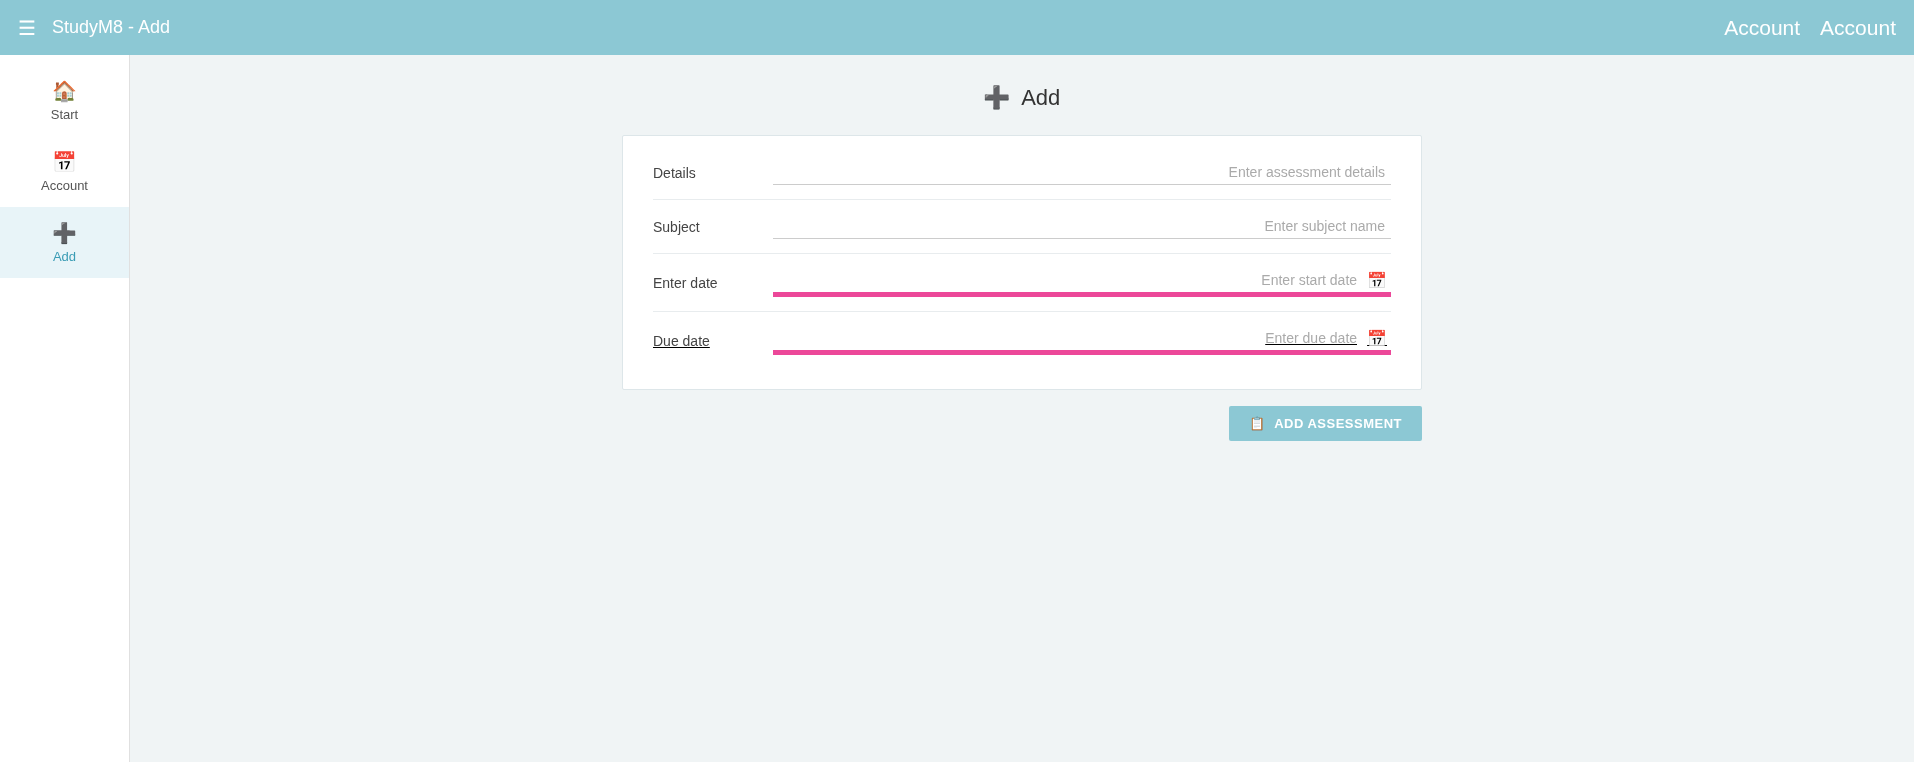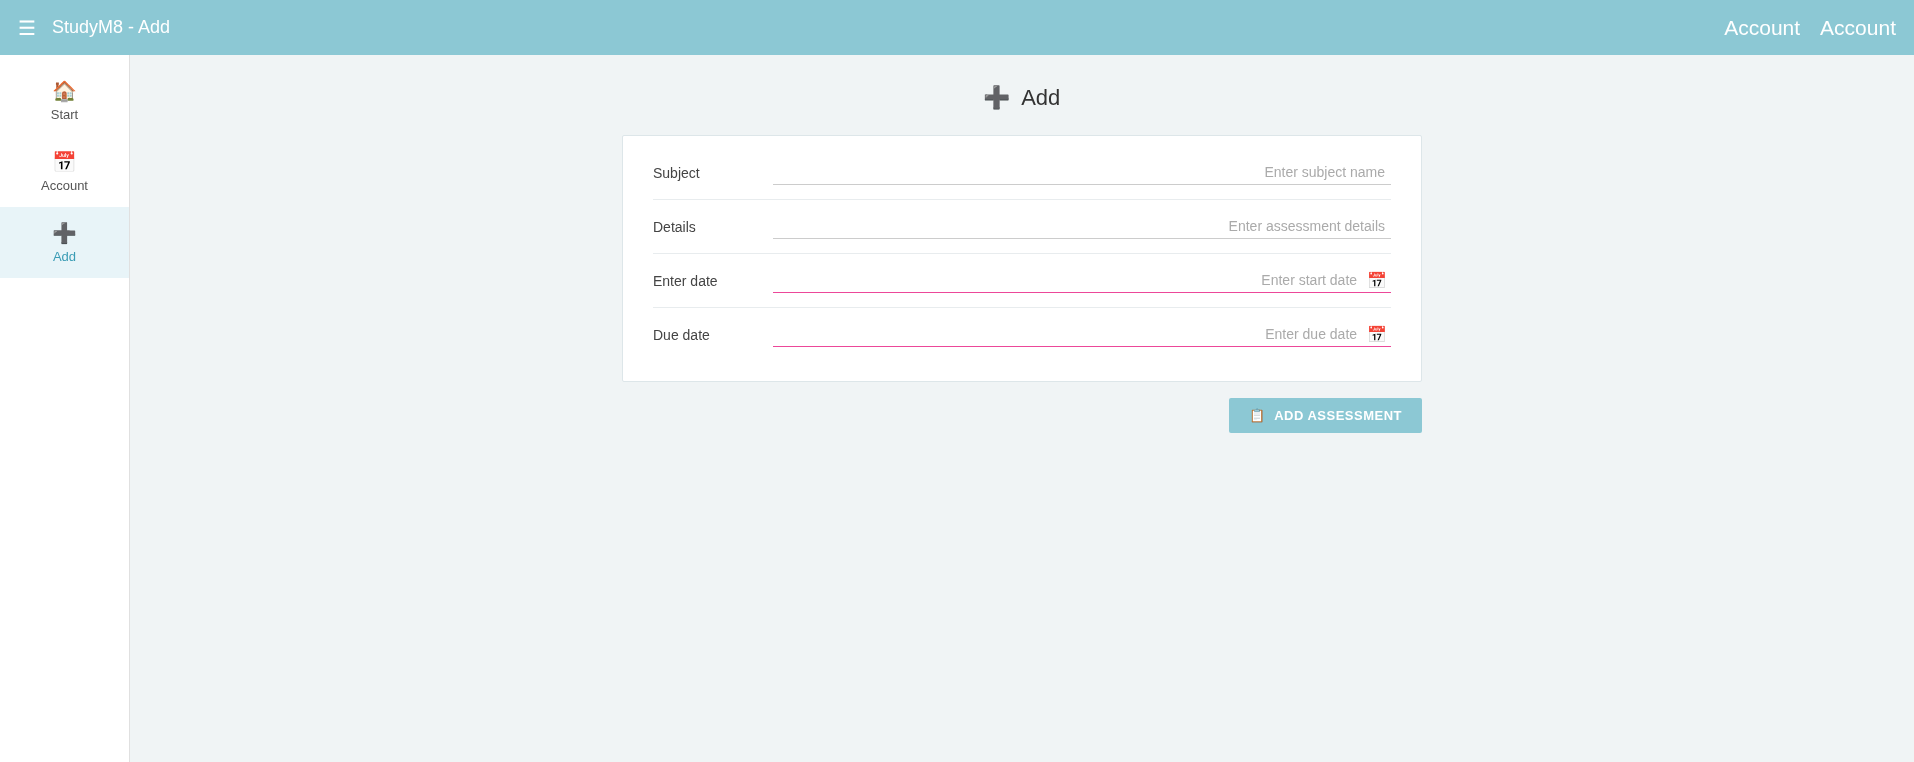--- a/index.html
+++ b/index.html
@@ -126,20 +126,21 @@
 
     .form-row {
       display: flex;
       align-items: center;
       padding: 14px 0;
       border-bottom: 1px solid #e8ecee;
     }
 
     .form-row:last-child {
       border-bottom: none;
+      text-decoration: underline;
     }
 
     .form-label {
       width: 120px;
       font-size: 14px;
       color: #444;
       flex-shrink: 0;
     }
 
     .form-input-wrapper {
@@ -162,21 +163,21 @@
     }
 
     .form-input::placeholder {
       color: #aaa;
     }
 
     .date-input-wrapper {
       display: flex;
       align-items: center;
       width: 100%;
-      border-bottom: 1px solid #ec4899;
+      border-bottom: 5px solid #ec4899;
       justify-content: space-between;
     }
 
     .date-input {
       flex: 1;
       border: none;
       outline: none;
       font-size: 14px;
       color: #888;
       padding: 4px 6px;
@@ -248,30 +249,30 @@
 <main class="main-content">
 
   <div class="page-title">
     <span class="page-title-icon">➕</span>
     <span>Add</span>
   </div>
 
   <div class="form-card">
 
     <div class="form-row">
+      <label class="form-label">Details</label>
+      <div class="form-input-wrapper">
+        <input class="form-input" type="text" placeholder="Enter assessment details" style="">
+      </div>
+    </div>
+
+    <div class="form-row">
       <label class="form-label">Subject</label>
       <div class="form-input-wrapper">
         <input class="form-input" type="text" placeholder="Enter subject name" style="">
-      </div>
-    </div>
-
-    <div class="form-row">
-      <label class="form-label">Details</label>
-      <div class="form-input-wrapper">
-        <input class="form-input" type="text" placeholder="Enter assessment details" style="">
       </div>
     </div>
 
     <div class="form-row">
       <label class="form-label">Enter date</label>
       <div class="form-input-wrapper">
         <div class="date-input-wrapper">
           <input class="date-input" type="text" placeholder="Enter start date" style="">
           <span class="calendar-icon">📅</span>
         </div>

